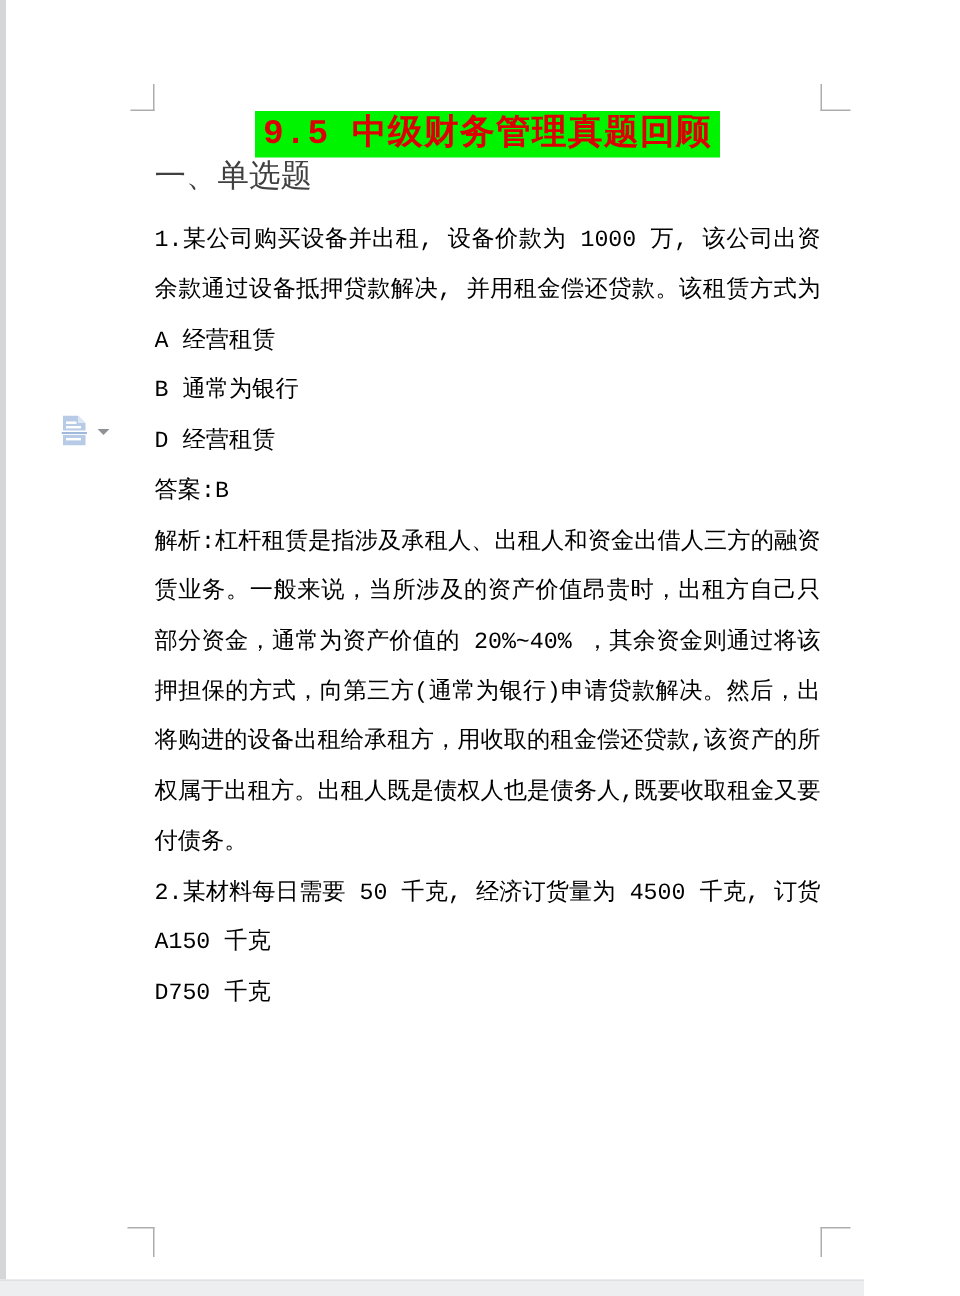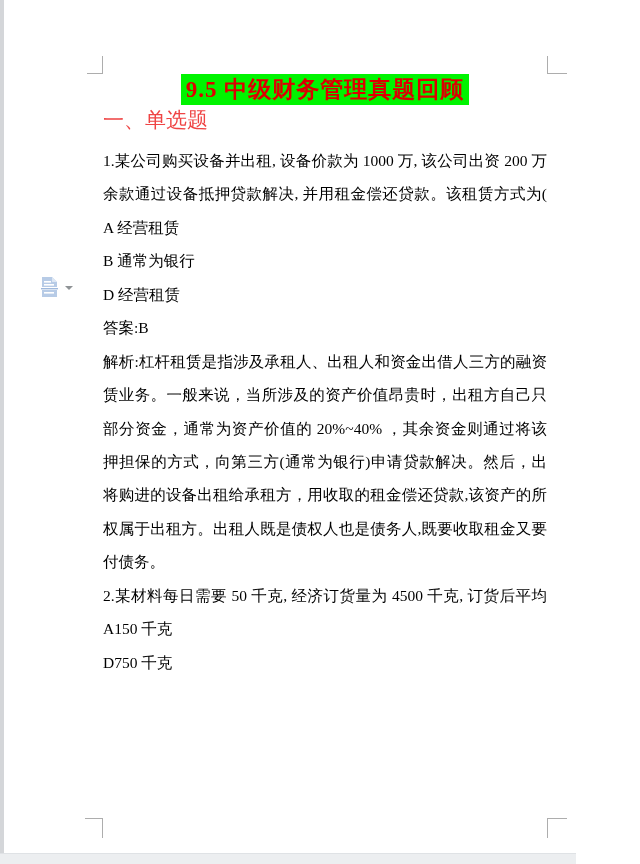--- a/index.html
+++ b/index.html
@@ -1,19 +1,19 @@
 <!DOCTYPE html>
 <html><head>
 <meta charset="utf-8">
 <style>
   html,body{margin:0;padding:0;}
   .canvas{
     position:relative;width:576px;height:864px;overflow:hidden;
     background:#f0f1f2;
-    font-family:Liberation Serif, serif;
+    font-family:Liberation Mono, monospace;
   }
   .page{
     position:absolute;left:4px;top:0;width:633px;height:853px;
     background:#ffffff;
   }
   .left-strip{position:absolute;left:0;top:0;width:4px;height:853px;background:#d4d6d9;}
   .right-strip{position:absolute;left:637px;top:0;width:3px;height:853px;
     background:#fbfbfc;border-left:1px solid #dcdee0;box-sizing:border-box;}
   .page-gap{position:absolute;left:0;top:853px;width:640px;height:11px;
     background:#eceef0;border-top:1px solid #dfe2e5;box-sizing:border-box;}
@@ -25,21 +25,21 @@
   .mark-bl{left:81px;top:818px;width:18px;height:20px;border-right:1px solid #adadad;border-top:1px solid #adadad;}
   .mark-br{left:543px;top:818px;width:20px;height:20px;border-left:1px solid #adadad;border-top:1px solid #adadad;}
 
   .title-row{position:absolute;left:99px;top:74px;width:444px;text-align:center;}
   .title-hl{
     display:inline-block;font-weight:bold;font-size:23px;line-height:31px;
     padding:0 5px;letter-spacing:1px;white-space:nowrap;
   }
   .heading{
     position:absolute;left:99px;top:106px;width:444px;
-    font-size:21px;line-height:28px;color:#ef4444;white-space:nowrap;
+    font-size:21px;line-height:28px;color:#404040;white-space:nowrap;
   }
   .body{
     position:absolute;left:99px;top:144px;width:444px;
     font-size:15.5px;color:#000;
   }
   .line{height:33.45px;line-height:33.45px;white-space:nowrap;overflow:hidden;}
   .just{white-space:normal;text-align:justify;text-align-last:justify;}
   .cursor{display:inline-block;width:1.5px;height:16px;background:#000;vertical-align:-3px;margin-left:1px;}
 
   

